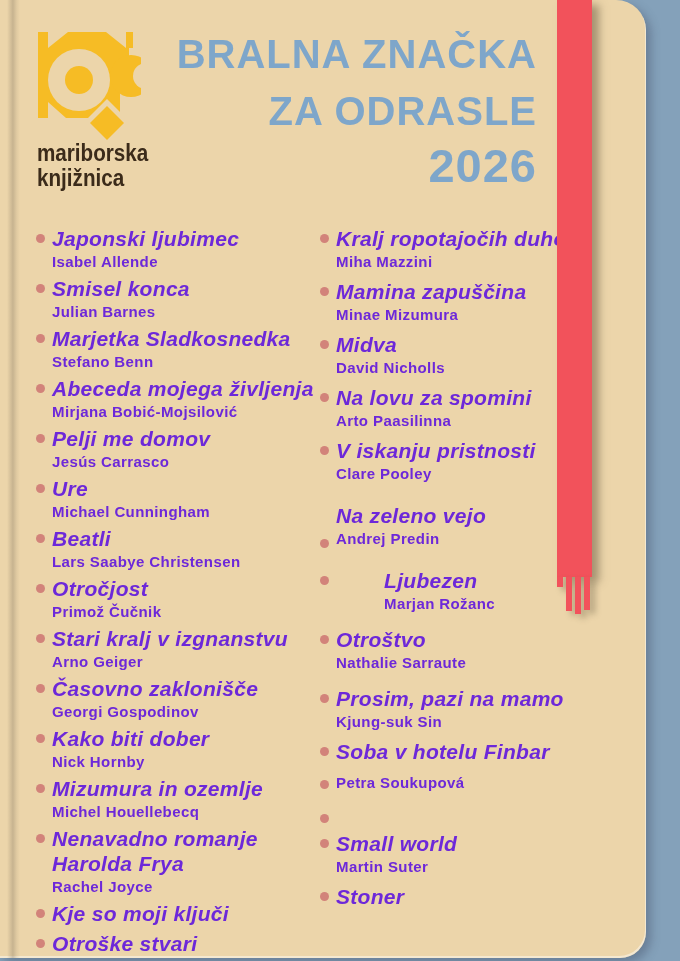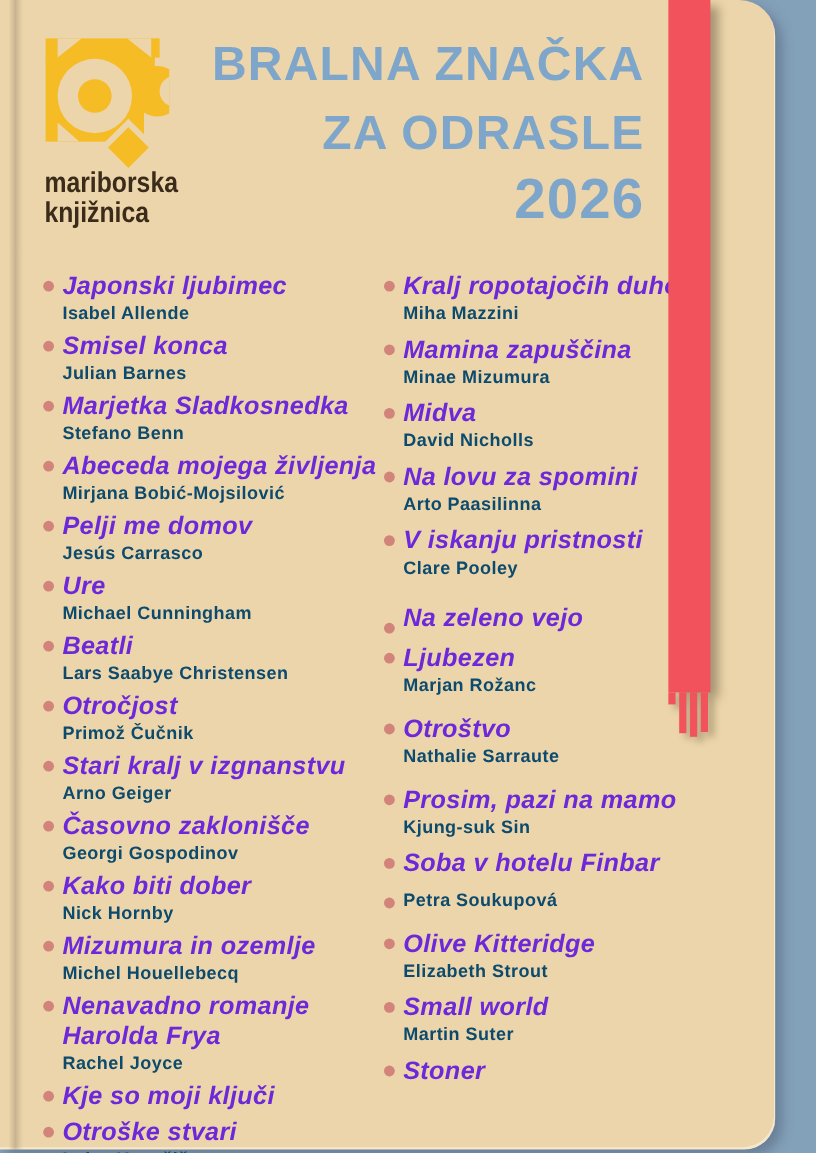--- a/index.html
+++ b/index.html
@@ -52,21 +52,21 @@
   .col-right .item{margin-bottom:8px;}
   .bullet{
     width:9px;height:9px;border-radius:50%;background:#d2837a;
     margin:8px 7px 0 0;flex:none;
   }
   .bt{
     font-style:italic;font-weight:bold;font-size:21px;line-height:25px;
     color:#6d28d9;letter-spacing:.3px;max-width:268px;
   }
   .ba{
-    font-size:15px;line-height:18px;color:#0c4a6e;margin-top:2px;
+    font-size:15px;line-height:18px;color:#6d28d9;margin-top:2px;
     letter-spacing:.4px;font-weight:bold;
   }
   .ba.it{}
 </style>
 </head>
 <body>
 
 <div class="page">
 
   <div class="crease"></div>
@@ -265,24 +265,25 @@
     <div class="txt">
       <div class="bt">V iskanju pristnosti</div>
       <div class="ba">Clare Pooley</div>
     </div>
   </div>
 
   <div class="item" style="margin-top: 12px; align-items: flex-end;">
     <span class="bullet"></span>
     <div class="txt">
       <div class="bt">Na zeleno vejo</div>
-    </div>
-  </div>
-
-  <div class="item" style="">
+      <div class="ba">Andrej Predin</div>
+    </div>
+  </div>
+
+  <div class="item" style="margin-top: 12px; gap: 48px;">
     <span class="bullet"></span>
     <div class="txt">
       <div class="bt">Ljubezen</div>
       <div class="ba">Marjan Rožanc</div>
     </div>
   </div>
 
   <div class="item" style="margin-top: 6px;">
     <span class="bullet"></span>
     <div class="txt">
@@ -309,24 +310,20 @@
 
   <div class="item">
     <span class="bullet"></span>
     <div class="txt">
       <div class="ba">Petra Soukupová</div>
     </div>
   </div>
 
   <div class="item" style="margin-top: 6px;">
     <span class="bullet"></span>
-    <div class="txt">
-      <div class="bt">Olive Kitteridge</div>
-      <div class="ba">Elizabeth Strout</div>
-    </div>
   </div>
 
   <div class="item">
     <span class="bullet"></span>
     <div class="txt">
       <div class="bt">Small world</div>
       <div class="ba">Martin Suter</div>
     </div>
   </div>
 

